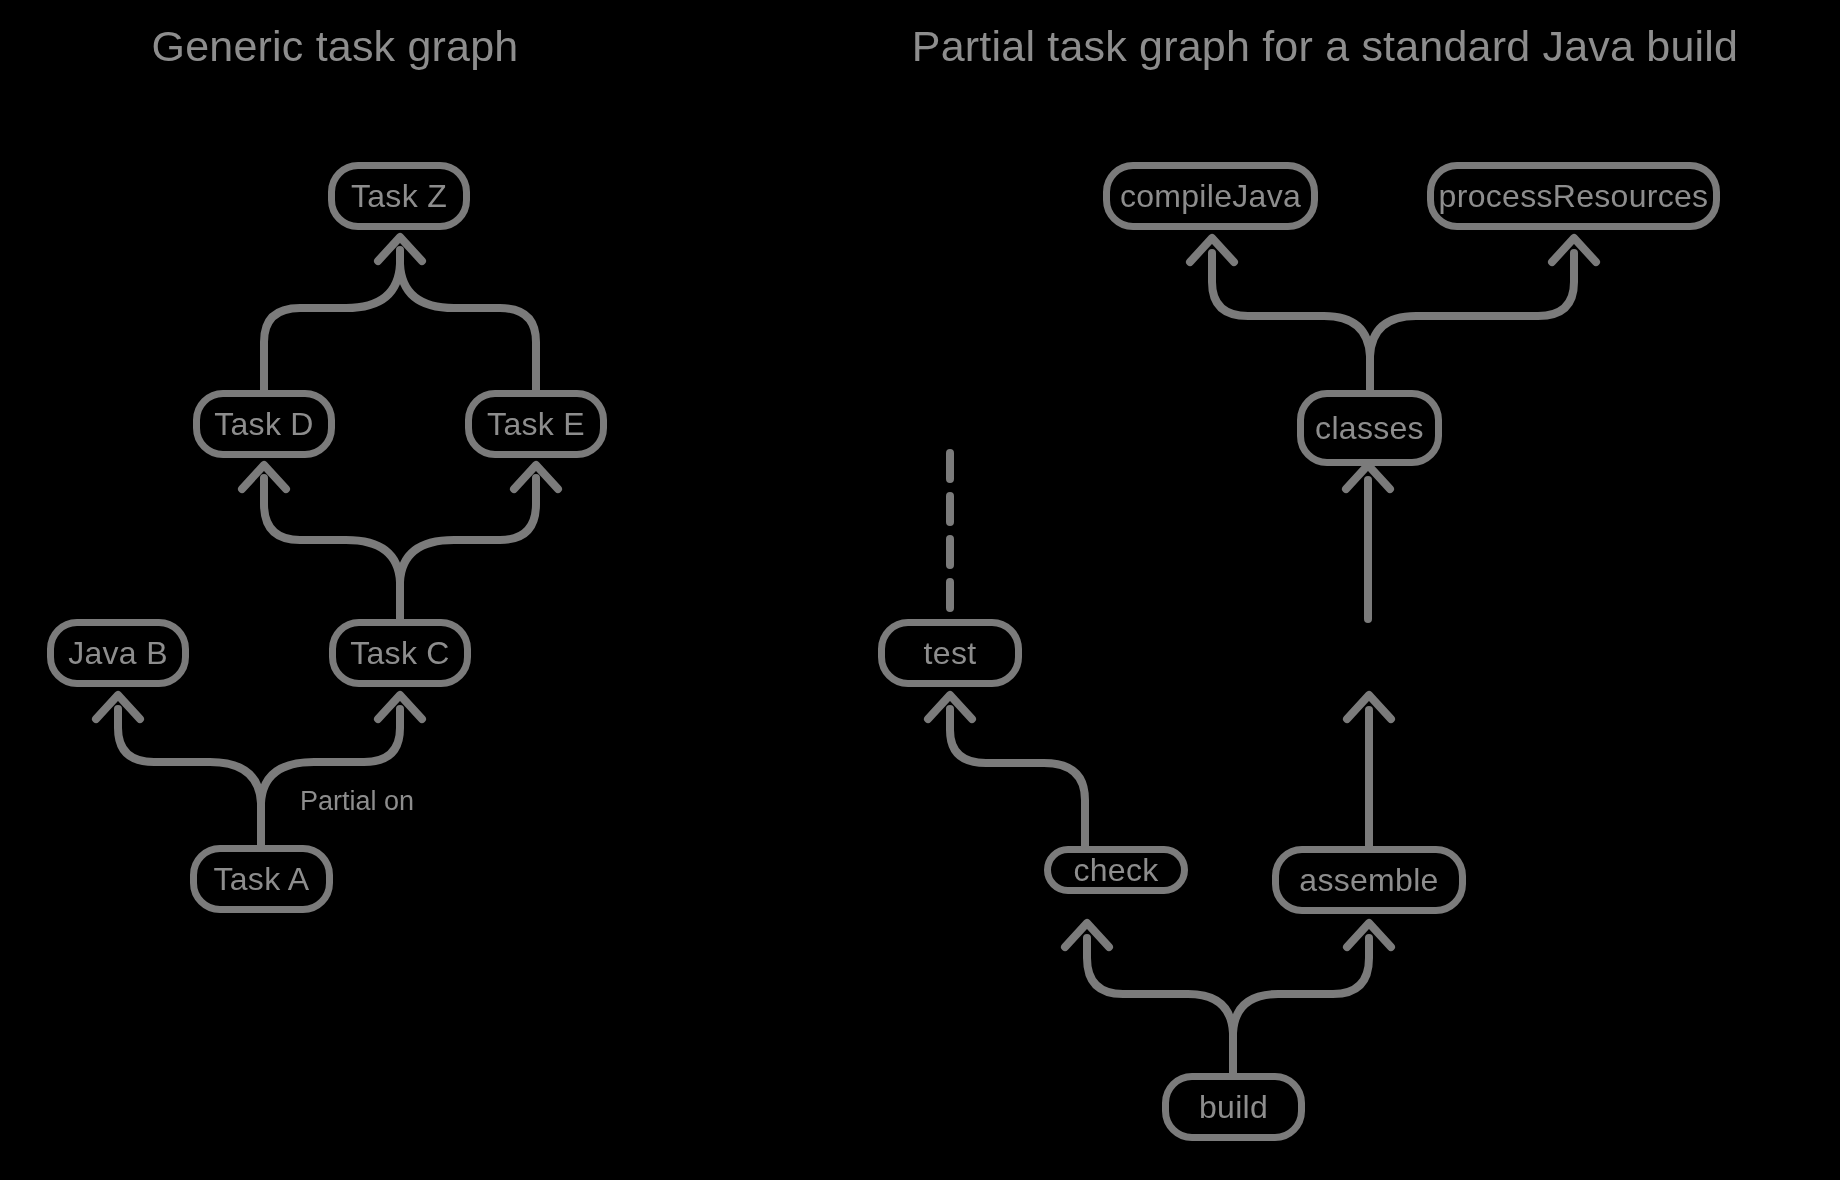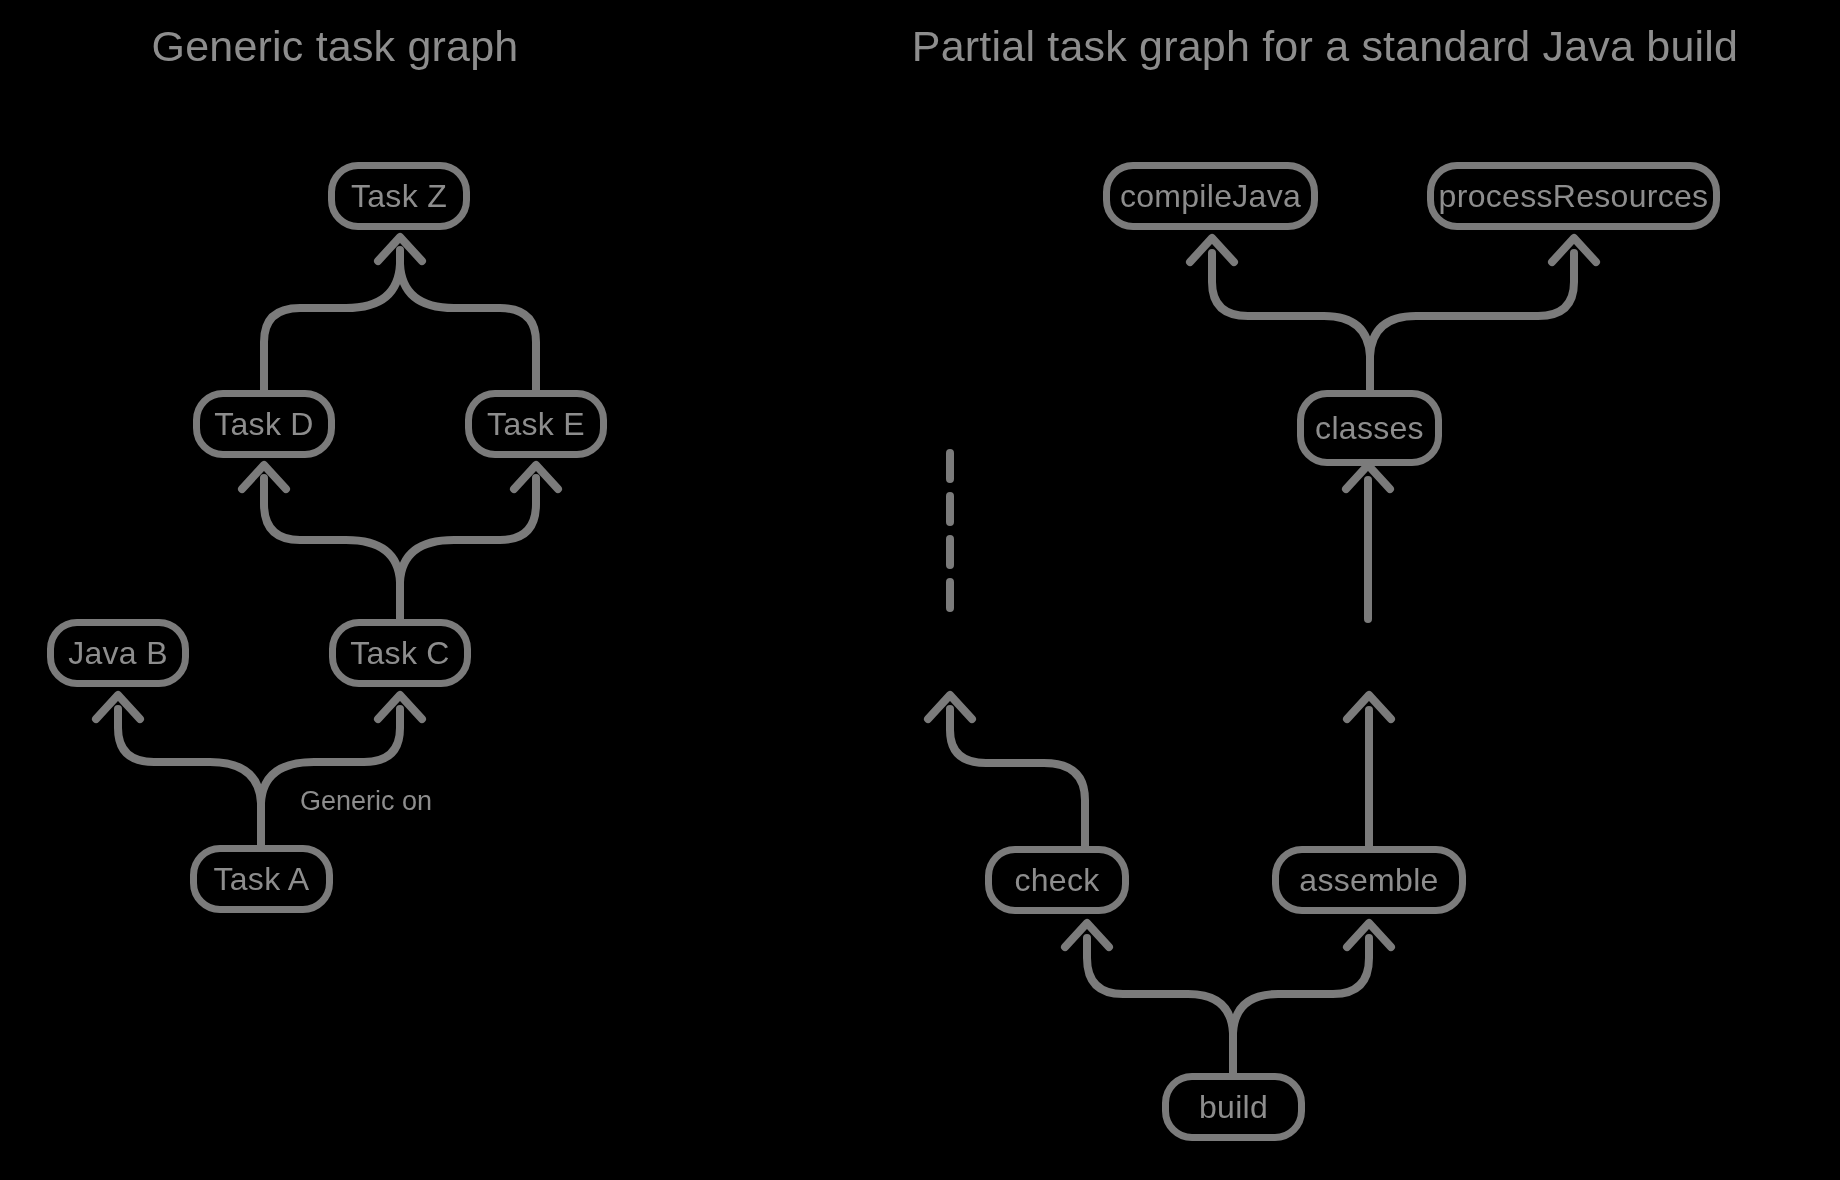--- a/index.html
+++ b/index.html
@@ -104,22 +104,23 @@
   <div class="graph-title" style="left:80px; top:22px; width:510px;">Generic task graph</div>
   <div class="graph-title" style="left:810px; top:22px; width:1030px;">Partial task graph for a standard Java build</div>
 
   <div class="node" style="left:328px; top:162px; width:142px; height:68px;">Task Z</div>
   <div class="node" style="left:193px; top:390px; width:142px; height:68px;">Task D</div>
   <div class="node" style="left:465px; top:390px; width:142px; height:68px;">Task E</div>
   <div class="node" style="left:47px; top:619px; width:142px; height:68px;">Java B</div>
   <div class="node" style="left:329px; top:619px; width:142px; height:68px;">Task C</div>
   <div class="node" style="left:190px; top:845px; width:143px; height:68px;">Task A</div>
 
-  <div class="edge-label" style="left:300px; top:786px;">Generic on</div>
+  <div class="edge-label" style="left:300px; top:786px;">Partial on</div>
 
   <div class="node" style="left:1103px; top:162px; width:215px; height:68px;">compileJava</div>
   <div class="node" style="left:1427px; top:162px; width:293px; height:68px;">processResources</div>
   <div class="node" style="left:1297px; top:390px; width:145px; height:76px;">classes</div>
-  <div class="node" style="left:985px; top:846px; width:144px; height:68px;">check</div>
+  <div class="node" style="left:878px; top:619px; width:144px; height:68px;">test</div>
+  <div class="node" style="left:1044px; top:846px; width:144px; height:48px;">check</div>
   <div class="node" style="left:1272px; top:846px; width:194px; height:68px;">assemble</div>
   <div class="node" style="left:1162px; top:1073px; width:143px; height:68px;">build</div>
 
 </div>
 
 </body></html>

